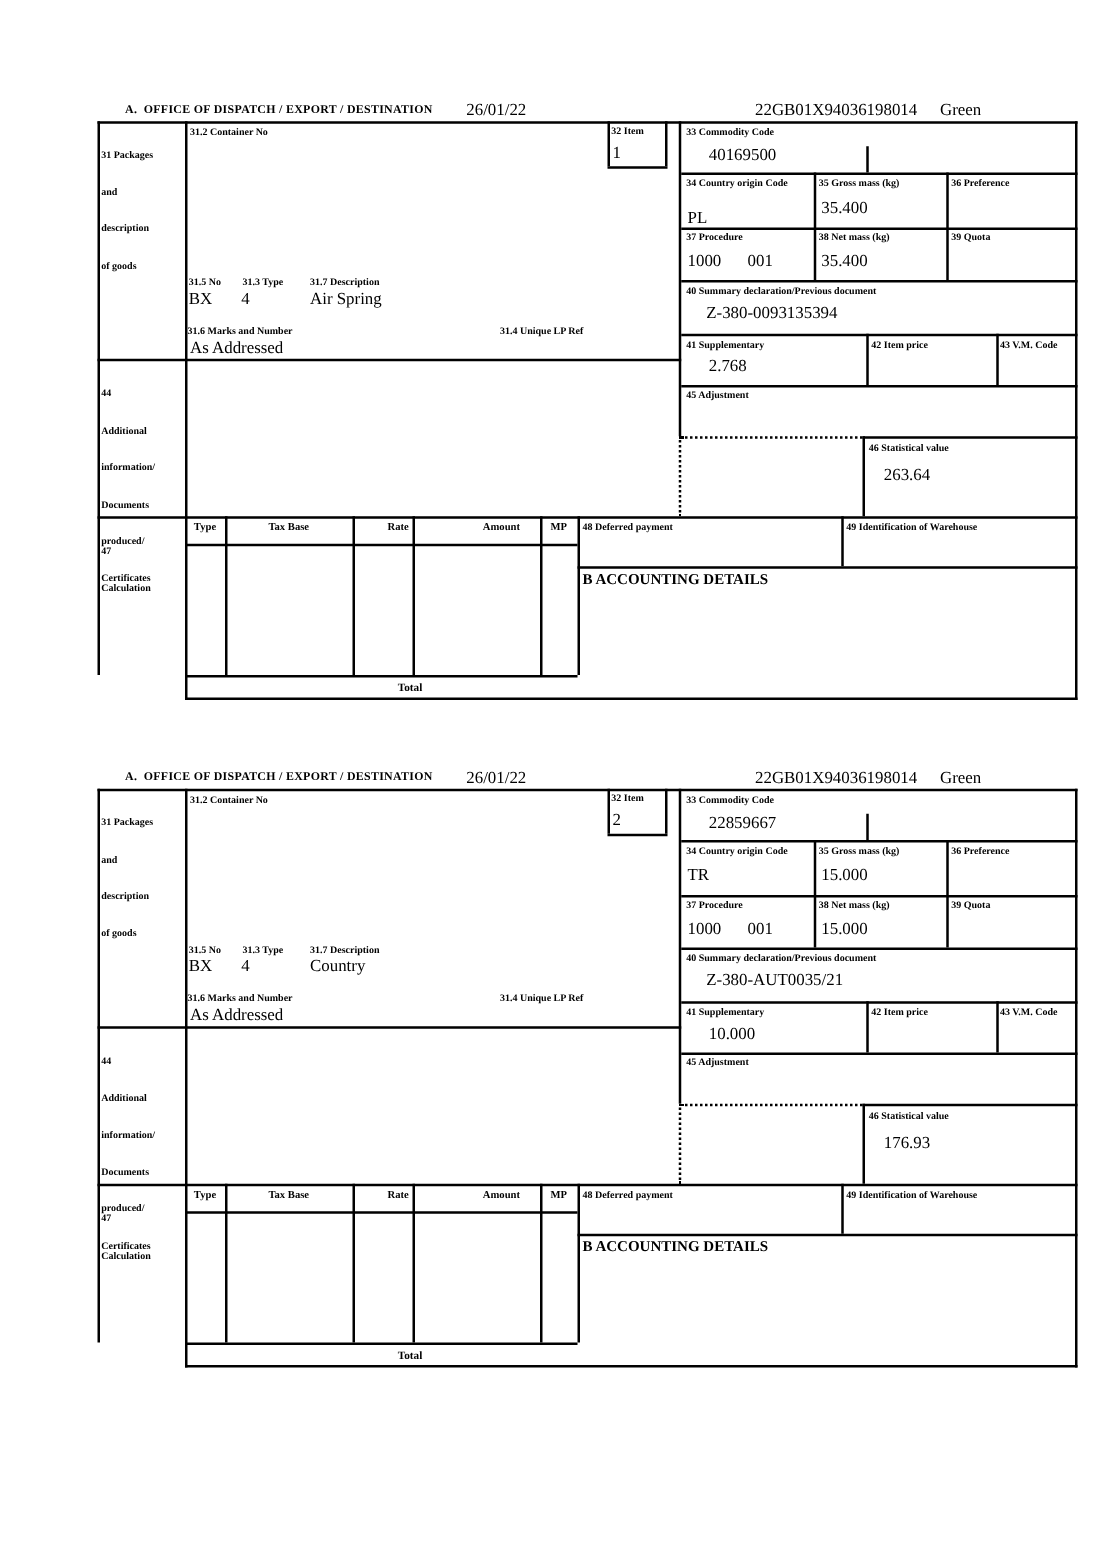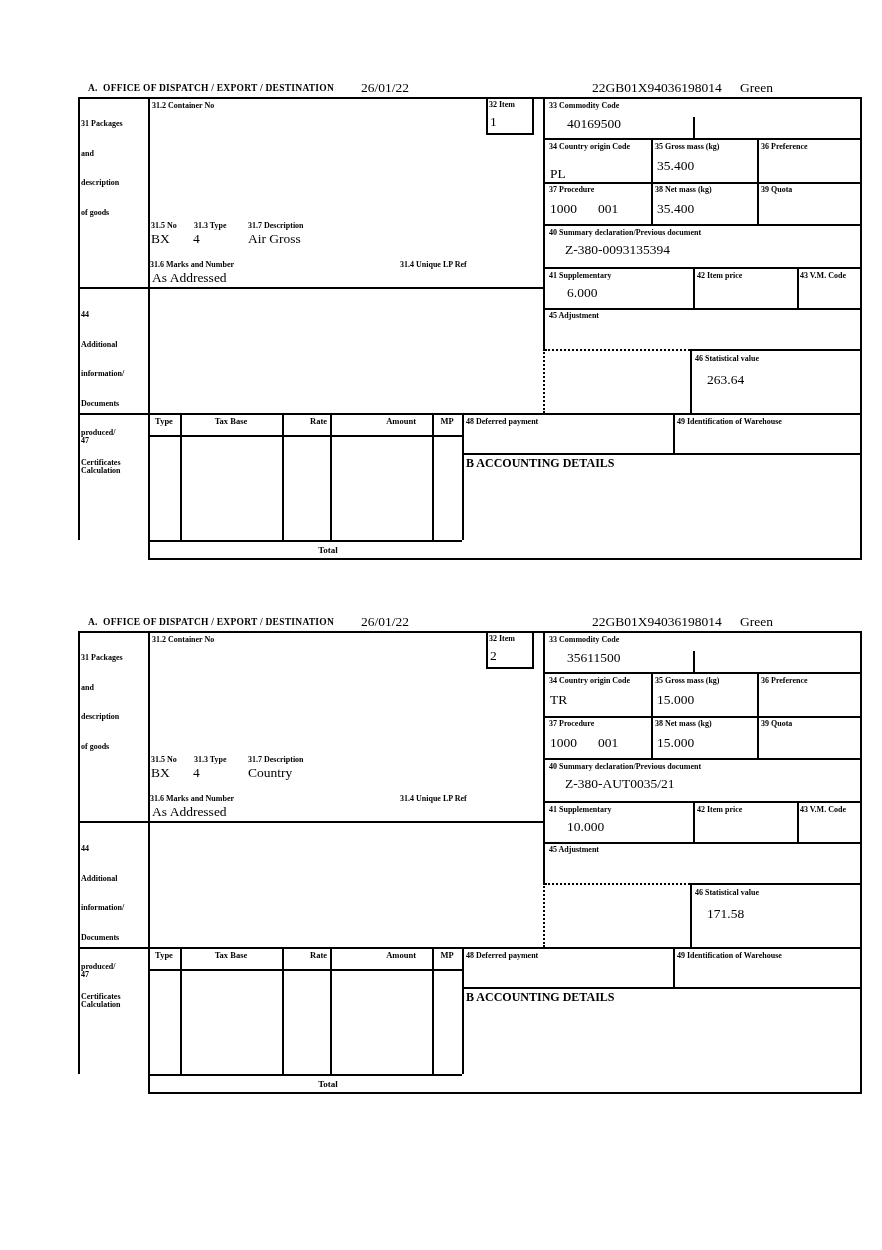--- a/index.html
+++ b/index.html
@@ -2,21 +2,21 @@
 <html><head>
 <meta charset="utf-8">
 <style>
   html,body{margin:0;padding:0;}
   body{
     width:882px;height:1250px;position:relative;overflow:hidden;
     background:#fff;color:#000;
     font-family:"Liberation Serif","DejaVu Serif",serif;
   }
   .section{position:absolute;left:78px;width:784px;height:482px;}
-  .sec-header{position:absolute;top:0;left:4px;width:784px;height:17px;}
+  .sec-header{position:absolute;top:0;left:16px;width:784px;height:17px;}
   .office{position:absolute;left:6px;top:3px;font-size:9.5px;font-weight:bold;letter-spacing:.25px;white-space:pre;}
   .hval{position:absolute;top:0;font-size:13.5px;white-space:pre;}
   .form{position:absolute;top:17px;left:0;width:784px;height:465px;}
   .hl{position:absolute;height:2px;background:#000;}
   .vl{position:absolute;width:2px;background:#000;}
   .hd{position:absolute;height:0;border-top:2px dotted #000;}
   .vd{position:absolute;width:0;border-left:2px dotted #000;}
   .lbl{position:absolute;font-size:8px;font-weight:bold;white-space:pre;line-height:9px;}
   .ml .ln{display:block;line-height:11.5px;}
   .val{position:absolute;font-size:13.5px;white-space:pre;line-height:14px;}
@@ -90,21 +90,21 @@
         <span class="ln">47</span>
         <span class="ln">Calculation</span>
       </span>
 
       <span class="lbl" style="left:74px;top:4px">31.2 Container No</span>
       <span class="lbl" style="left:73px;top:124px">31.5 No</span>
       <span class="lbl" style="left:116px;top:124px">31.3 Type</span>
       <span class="lbl" style="left:170px;top:124px">31.7 Description</span>
       <span class="val" style="left:73px;top:135px">BX</span>
       <span class="val" style="left:115px;top:135px">4</span>
-      <span class="val" style="left:170px;top:135px">Air Gross</span>
+      <span class="val" style="left:170px;top:135px">Air Spring</span>
       <span class="lbl" style="left:72px;top:163px">31.6 Marks and Number</span>
       <span class="lbl" style="left:322px;top:163px">31.4 Unique LP Ref</span>
       <span class="val" style="left:74px;top:174px">As Addressed</span>
 
       <span class="lbl" style="left:411px;top:3px">32 Item</span>
       <span class="val" style="left:412px;top:18px">1</span>
 
       <span class="lbl" style="left:471px;top:4px">33 Commodity Code</span>
       <span class="val" style="left:489px;top:20px">40169500</span>
 
@@ -118,21 +118,21 @@
       <span class="val" style="left:472px;top:105px">1000</span>
       <span class="val" style="left:520px;top:105px">001</span>
       <span class="lbl" style="left:577px;top:88px">38 Net mass (kg)</span>
       <span class="val" style="left:579px;top:105px">35.400</span>
       <span class="lbl" style="left:683px;top:88px">39 Quota</span>
 
       <span class="lbl" style="left:471px;top:131px">40 Summary declaration/Previous document</span>
       <span class="val" style="left:487px;top:146px">Z-380-0093135394</span>
 
       <span class="lbl" style="left:471px;top:174px">41 Supplementary</span>
-      <span class="val" style="left:489px;top:189px">6.000</span>
+      <span class="val" style="left:489px;top:189px">2.768</span>
       <span class="lbl" style="left:619px;top:174px">42 Item price</span>
       <span class="lbl" style="left:722px;top:174px">43 V.M. Code</span>
 
       <span class="lbl" style="left:471px;top:214px">45 Adjustment</span>
 
       <span class="lbl" style="left:617px;top:257px">46 Statistical value</span>
       <span class="val" style="left:629px;top:276px">263.64</span>
 
       <span class="th" style="left:70px;width:32px">Type</span>
       <span class="th" style="left:102px;width:102px">Tax Base</span>
@@ -219,21 +219,21 @@
       <span class="val" style="left:115px;top:135px">4</span>
       <span class="val" style="left:170px;top:135px">Country</span>
       <span class="lbl" style="left:72px;top:163px">31.6 Marks and Number</span>
       <span class="lbl" style="left:322px;top:163px">31.4 Unique LP Ref</span>
       <span class="val" style="left:74px;top:174px">As Addressed</span>
 
       <span class="lbl" style="left:411px;top:3px">32 Item</span>
       <span class="val" style="left:412px;top:18px">2</span>
 
       <span class="lbl" style="left:471px;top:4px">33 Commodity Code</span>
-      <span class="val" style="left:489px;top:20px">35611500</span>
+      <span class="val" style="left:489px;top:20px">22859667</span>
 
       <span class="lbl" style="left:471px;top:45px">34 Country origin Code</span>
       <span class="val" style="left:472px;top:62px">TR</span>
       <span class="lbl" style="left:577px;top:45px">35 Gross mass (kg)</span>
       <span class="val" style="left:579px;top:62px">15.000</span>
       <span class="lbl" style="left:683px;top:45px">36 Preference</span>
 
       <span class="lbl" style="left:471px;top:88px">37 Procedure</span>
       <span class="val" style="left:472px;top:105px">1000</span>
       <span class="val" style="left:520px;top:105px">001</span>
@@ -245,21 +245,21 @@
       <span class="val" style="left:487px;top:146px">Z-380-AUT0035/21</span>
 
       <span class="lbl" style="left:471px;top:174px">41 Supplementary</span>
       <span class="val" style="left:489px;top:189px">10.000</span>
       <span class="lbl" style="left:619px;top:174px">42 Item price</span>
       <span class="lbl" style="left:722px;top:174px">43 V.M. Code</span>
 
       <span class="lbl" style="left:471px;top:214px">45 Adjustment</span>
 
       <span class="lbl" style="left:617px;top:257px">46 Statistical value</span>
-      <span class="val" style="left:629px;top:276px">171.58</span>
+      <span class="val" style="left:629px;top:276px">176.93</span>
 
       <span class="th" style="left:70px;width:32px">Type</span>
       <span class="th" style="left:102px;width:102px">Tax Base</span>
       <span class="th thr" style="left:204px;width:45px">Rate</span>
       <span class="th thr" style="left:252px;width:86px">Amount</span>
       <span class="th" style="left:354px;width:30px">MP</span>
 
       <span class="lbl" style="left:388px;top:320px">48 Deferred payment</span>
       <span class="lbl" style="left:599px;top:320px">49 Identification of Warehouse</span>
       <span class="acc" style="left:388px;top:359px">B ACCOUNTING DETAILS</span>

